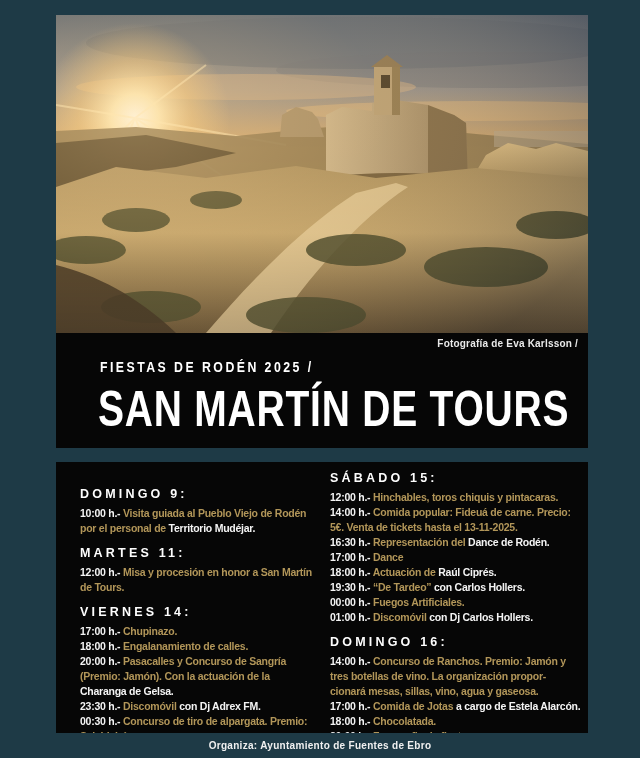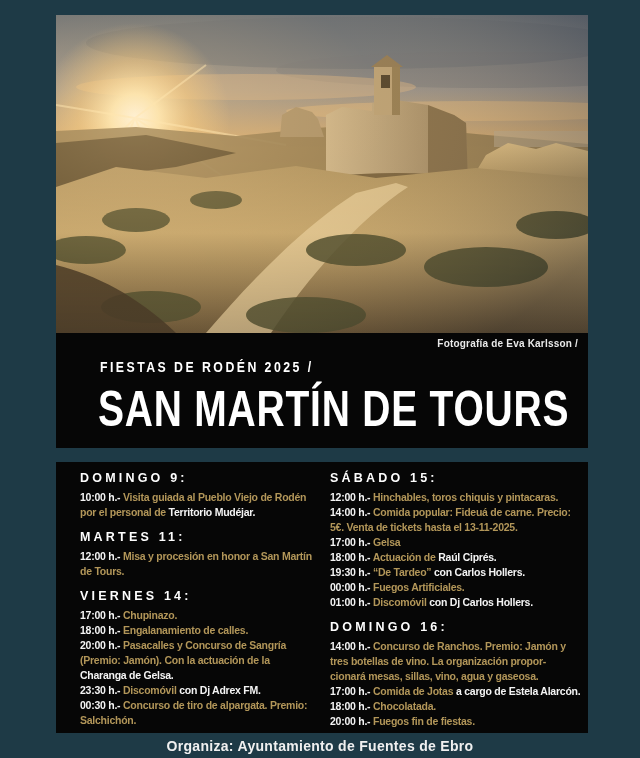--- a/index.html
+++ b/index.html
@@ -37,40 +37,40 @@
   .main-title{
     position:absolute;left:42px;top:47px;
     font-size:50px;font-weight:800;color:#fff;
     letter-spacing:1px;white-space:nowrap;
     transform:scaleX(.78);transform-origin:0 0;
   }
 
   
   .program{position:absolute;left:56px;top:462px;width:532px;height:271px;background:var(--panel);overflow:hidden;}
   .col{position:absolute;top:9px;}
-  .col-left{left:24px;width:237px;}
+  .col-left{left:24px;width:237px;margin-top:16px;}
   .col-right{left:274px;width:252px;}
   .day{
     font-size:12.5px;font-weight:800;color:#fdfdfd;
     letter-spacing:3.2px;margin:10px 0 5px 0;white-space:nowrap;
   }
   .col .day:first-child{margin-top:0;}
   .event{
     margin:0;font-size:10.5px;line-height:15px;
     letter-spacing:-0.25px;
   }
   .seg-time{color:var(--white);font-weight:700;}
   .seg-gold{color:var(--gold);font-weight:600;}
   .seg-white{color:var(--white);font-weight:700;}
 
   
   .footer{
     position:absolute;left:0;top:733px;width:640px;height:25px;
     display:flex;align-items:center;justify-content:center;
-    color:#f0f0f0;font-size:14px;font-weight:600;letter-spacing:.3px;
+    color:#f0f0f0;font-size:10px;font-weight:600;letter-spacing:.3px;
   }
 </style>
 </head>
 <body>
 
 <div class="canvas">
 
   <div class="photo">
     <svg viewBox="0 0 532 318" preserveAspectRatio="none">
       <defs>
@@ -173,21 +173,22 @@
         <p class="event"><span class="seg-time">17:00 h.-</span><span class="seg-gold"> Chupinazo.</span></p>
         <p class="event"><span class="seg-time">18:00 h.-</span><span class="seg-gold"> Engalanamiento de calles.</span></p>
         <p class="event"><span class="seg-time">20:00 h.-</span><span class="seg-gold"> Pasacalles y Concurso de Sangría (Premio: Jamón). Con la actuación de la </span><span class="seg-white">Charanga de Gelsa.</span></p>
         <p class="event"><span class="seg-time">23:30 h.-</span><span class="seg-gold"> Discomóvil </span><span class="seg-white">con Dj Adrex FM.</span></p>
         <p class="event"><span class="seg-time">00:30 h.-</span><span class="seg-gold"> Concurso de tiro de alpargata. Premio: Salchichón.</span></p>
       </div>
     <div class="col col-right" id="col-right">
         <div class="day">SÁBADO 15:</div>
         <p class="event"><span class="seg-time">12:00 h.-</span><span class="seg-gold"> Hinchables, toros chiquis y pintacaras.</span></p>
         <p class="event"><span class="seg-time">14:00 h.-</span><span class="seg-gold"> Comida popular: Fideuá de carne. Precio: 5€. Venta de tickets hasta el 13-11-2025.</span></p>
-        <p class="event"><span class="seg-time">17:00 h.-</span><span class="seg-gold"> Gelsa</span></p>
+        <p class="event"><span class="seg-time">16:30 h.-</span><span class="seg-gold"> Representación del </span><span class="seg-white">Dance de Rodén.</span></p>
+        <p class="event"><span class="seg-time">17:00 h.-</span><span class="seg-gold"> Dance</span></p>
         <p class="event"><span class="seg-time">18:00 h.-</span><span class="seg-gold"> Actuación de </span><span class="seg-white">Raúl Ciprés.</span></p>
         <p class="event"><span class="seg-time">19:30 h.-</span><span class="seg-gold"> “De Tardeo” </span><span class="seg-white">con Carlos Hollers.</span></p>
         <p class="event"><span class="seg-time">00:00 h.-</span><span class="seg-gold"> Fuegos Artificiales.</span></p>
         <p class="event"><span class="seg-time">01:00 h.-</span><span class="seg-gold"> Discomóvil </span><span class="seg-white">con Dj Carlos Hollers.</span></p>
         <div class="day">DOMINGO 16:</div>
         <p class="event"><span class="seg-time">14:00 h.-</span><span class="seg-gold"> Concurso de Ranchos. Premio: Jamón y tres botellas de vino. La organización propor- cionará mesas, sillas, vino, agua y gaseosa.</span></p>
         <p class="event"><span class="seg-time">17:00 h.-</span><span class="seg-gold"> Comida de Jotas </span><span class="seg-white">a cargo de Estela Alarcón.</span></p>
         <p class="event"><span class="seg-time">18:00 h.-</span><span class="seg-gold"> Chocolatada.</span></p>
         <p class="event"><span class="seg-time">20:00 h.-</span><span class="seg-gold"> Fuegos fin de fiestas.</span></p>
       </div>

